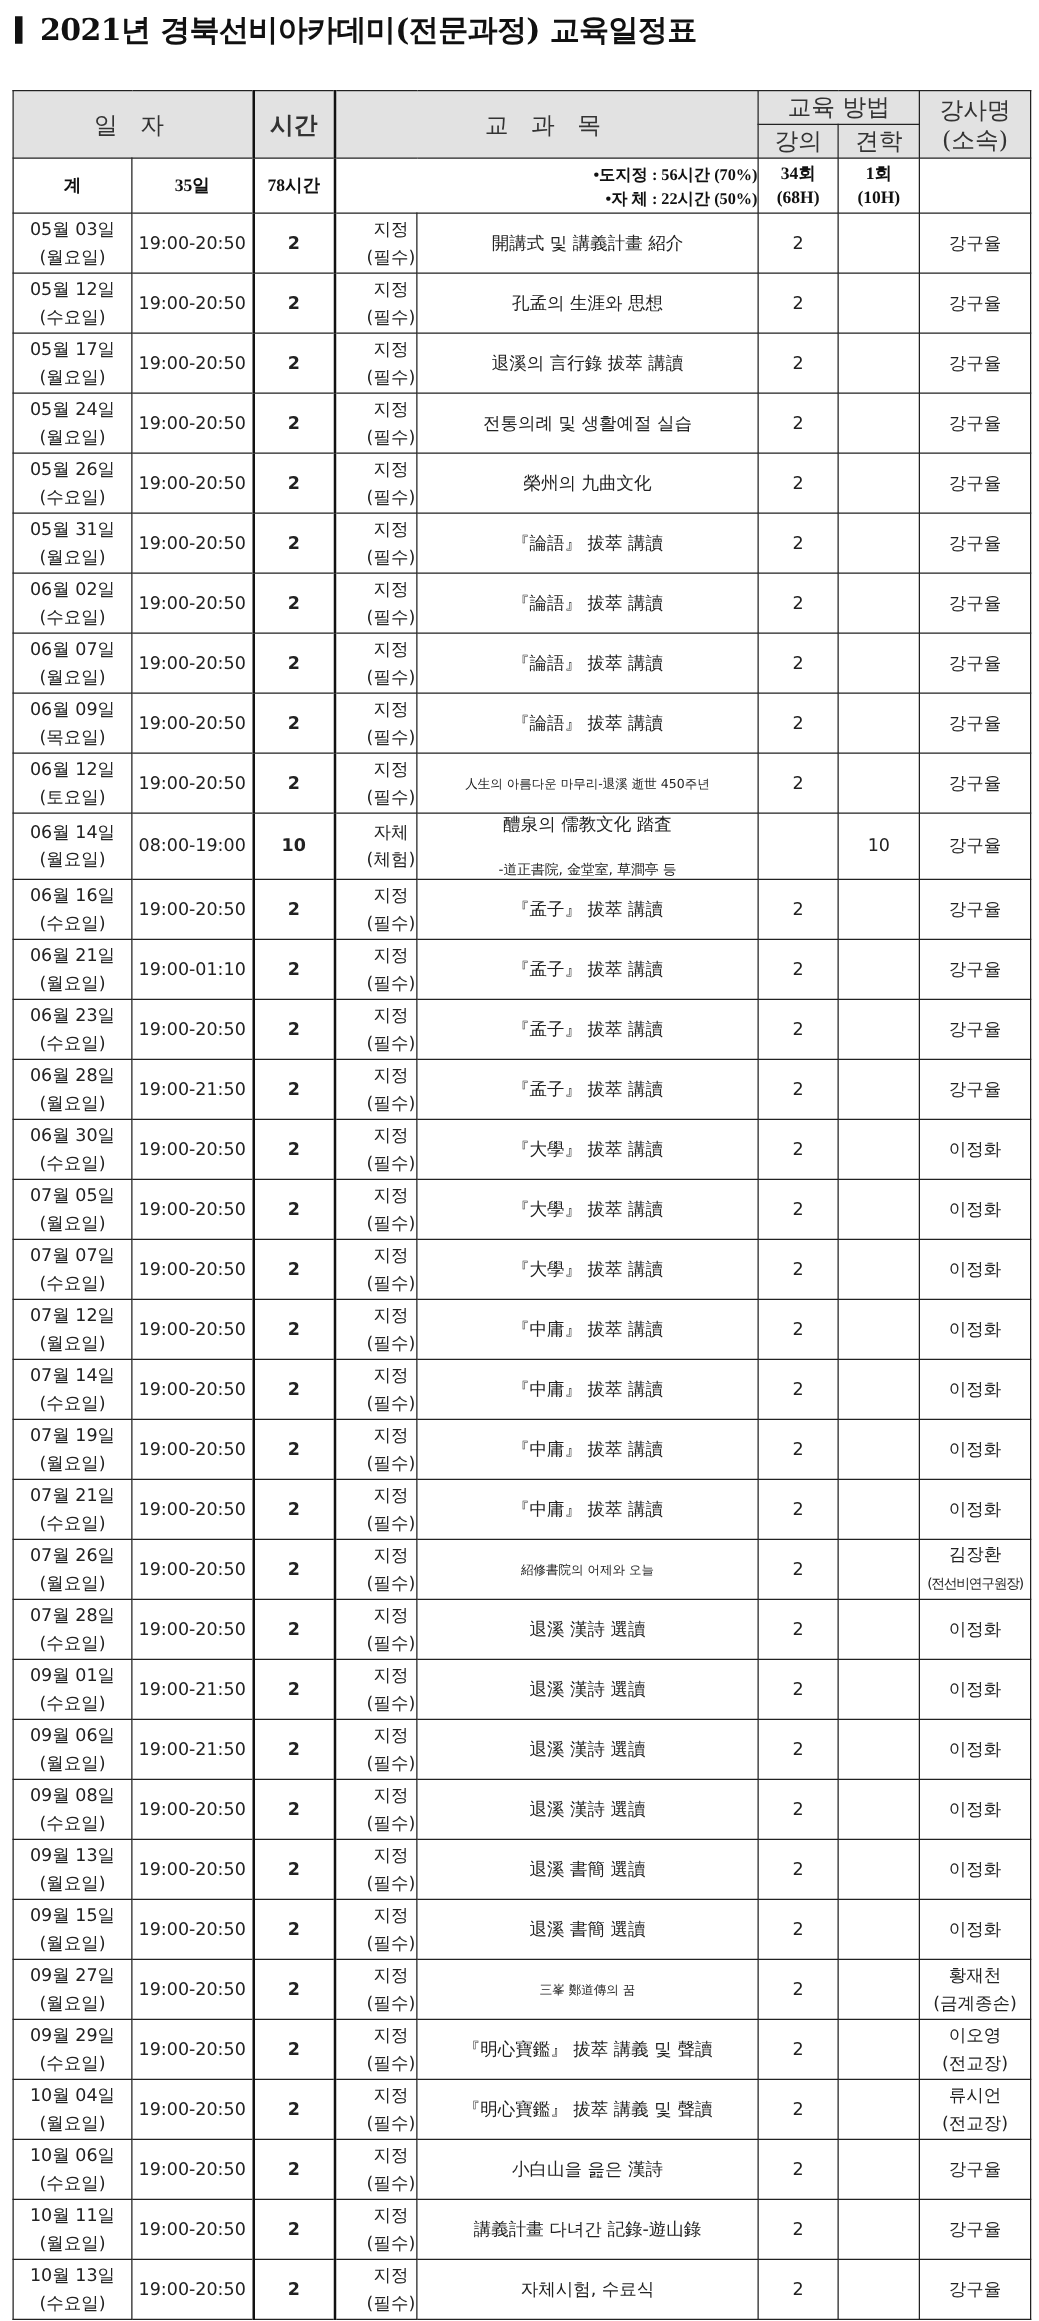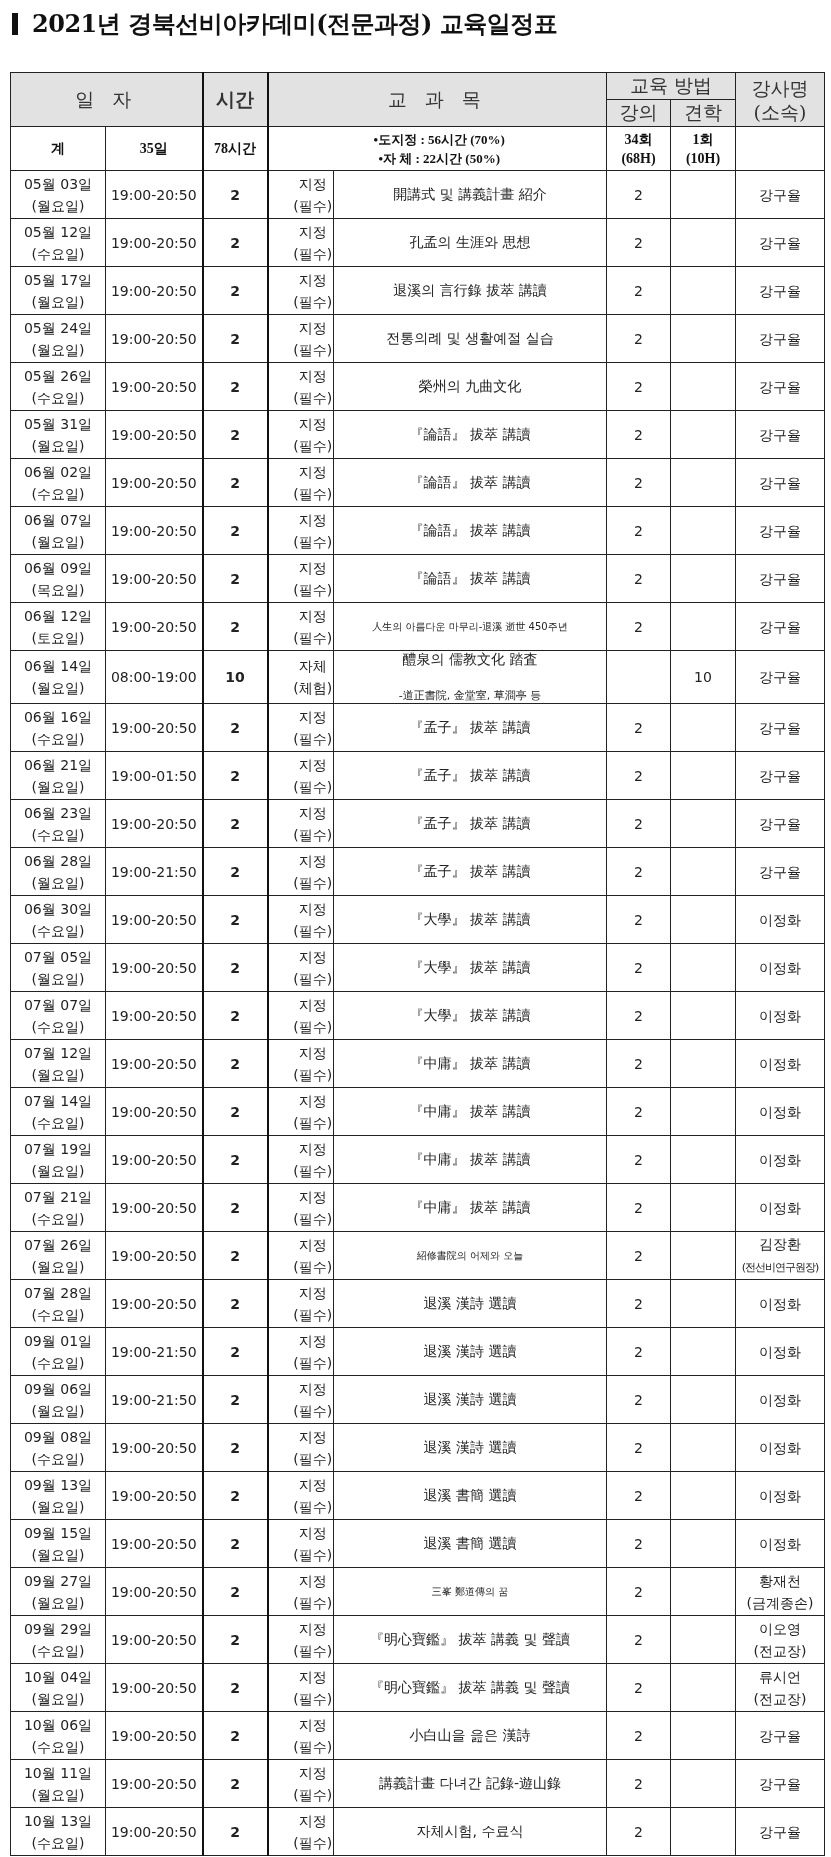--- a/index.html
+++ b/index.html
@@ -8,21 +8,21 @@
   .title { position:absolute; left:12px; top:6px; height:36px; display:flex; align-items:center;
            font-size:24px; font-weight:bold; letter-spacing:-0.5px; }
   .title .bar { display:inline-block; width:6px; height:22px; background:#111; margin-right:14px; }
   table { position:absolute; left:10px; top:72px; border-collapse:collapse; table-layout:fixed; width:814px; }
   td, th { border:1px solid #222; padding:0; text-align:center; vertical-align:middle; overflow:hidden; }
   th { background:#e2e2e2; font-weight:normal; font-family:"DejaVu Serif",serif; color:#333; }
   .h-top th { font-size:19px; height:25px; }
   .h-bot th { font-size:19px; height:25px;margin-top:38px; }
   .big { font-size:21px; letter-spacing:6px;margin-top:40px; }
   .sum td { height:43px; font-weight:bold; font-size:14px; font-family:"Liberation Serif",serif; }
-  .sum .note { text-align:center; padding-left:4px; line-height:19px; font-weight:bold; font-size:13px; }
+  .sum .note { text-align:right; padding-left:4px; line-height:19px; font-weight:bold; font-size:13px; }
   .row td { height:47px; font-family:"DejaVu Sans",sans-serif; font-size:14px; color:#222; }
   .row .date { font-size:14px; line-height:22px; white-space:nowrap; }
   .row .type { font-size:14px; line-height:22px;padding-left:24px; }
   .row .subj { font-size:14px; white-space:nowrap; }
   .row .subj.bold { font-weight:normal; font-size:10px; }
   .row .subj .sub { display:block; font-size:11px; margin-top:19px; }
   .row .inst { font-size:14px; line-height:22px; white-space:nowrap; }
   .thick-l { border-left:2px solid #111 !important; }
   .thick-r { border-right:2px solid #111 !important;font-weight:bold; }
 </style>
@@ -195,21 +195,21 @@
         <td>19:00-20:50</td>
         <td class="thick-l thick-r">2</td>
         <td class="type"><span>지정</span><br><span>(필수)</span></td>
         <td class="subj"><span>『孟子』 拔萃 講讀</span></td>
         <td>2</td>
         <td></td>
         <td class="inst"><span>강구율</span></td>
       </tr>
       <tr class="row">
         <td class="date"><span>06월 21일</span><br><span>(월요일)</span></td>
-        <td>19:00-01:50</td>
+        <td>19:00-01:10</td>
         <td class="thick-l thick-r">2</td>
         <td class="type"><span>지정</span><br><span>(필수)</span></td>
         <td class="subj"><span>『孟子』 拔萃 講讀</span></td>
         <td>2</td>
         <td></td>
         <td class="inst"><span>강구율</span></td>
       </tr>
       <tr class="row">
         <td class="date"><span>06월 23일</span><br><span>(수요일)</span></td>
         <td>19:00-20:50</td>

